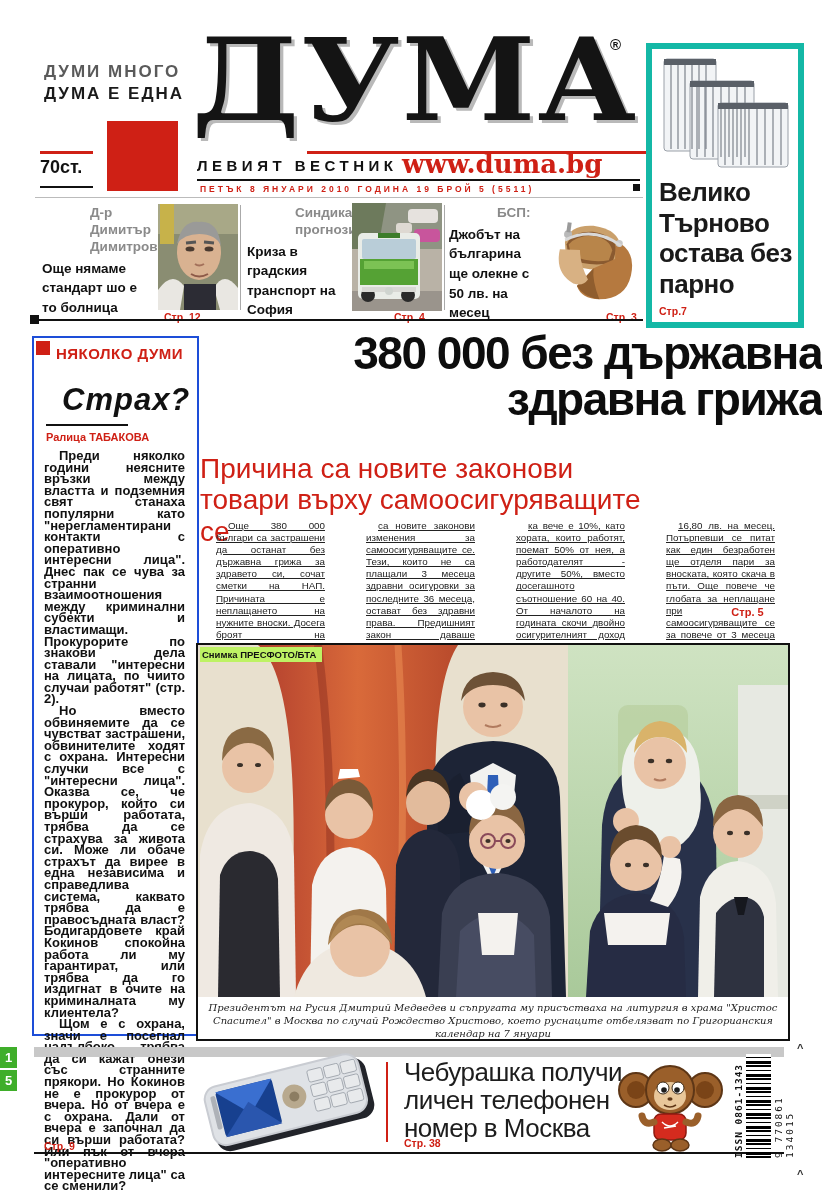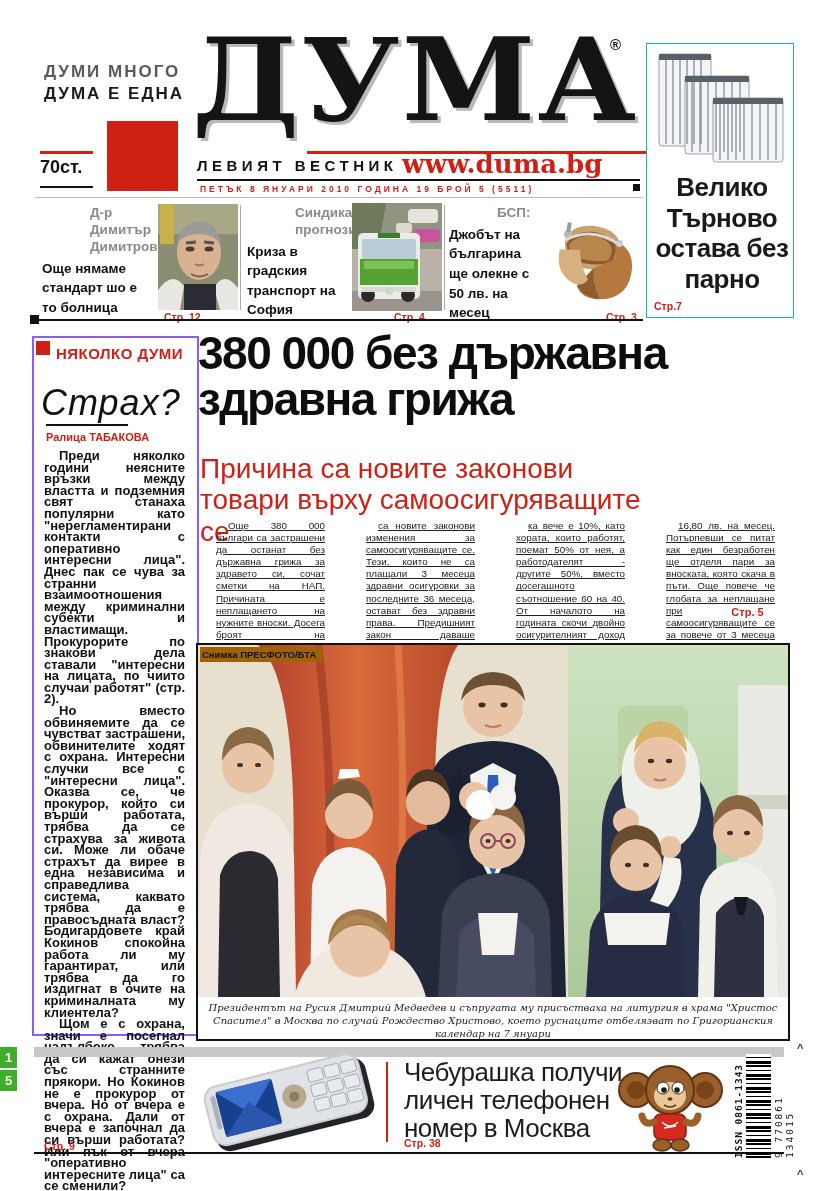--- a/index.html
+++ b/index.html
@@ -27,47 +27,47 @@
   .date-endcap{left:633px;top:184px;width:7px;height:7px;background:#111;}
   
   .teasers-topline{left:35px;top:197px;width:608px;height:1px;background:#bbb;}
   .teaser-kicker{font-size:13.5px;color:#8a8a8a;font-weight:600;line-height:1.25;margin-left:48px;}
   .teaser-title{font-size:13.5px;color:#111;font-weight:800;line-height:1.45;margin-top:3px;}
   .pageref{color:#cf2015;font-weight:800;font-size:10.5px;}
   .vsep{width:1px;background:#aaa;}
   .teasers-bottomline{left:35px;top:319px;width:608px;height:2px;background:#111;}
   .teasers-endcap{left:30px;top:315px;width:9px;height:9px;background:#111;}
   
-  .right-box{left:646px;top:43px;width:146px;height:273px;border:1px solid #14b8a6;background:#fff;text-align:center;}
+  .right-box{left:646px;top:43px;width:146px;height:273px;border:6px solid #14b8a6;background:#fff;}
   .right-box .title{position:absolute;left:7px;top:128px;width:136px;font-size:26px;
                     font-weight:800;line-height:1.18;letter-spacing:-0.5px;color:#1a1a1a;}
   .right-box .pg{position:absolute;left:7px;bottom:5px;}
   
-  .opinion{left:32px;top:336px;width:163px;height:696px;border:2px solid #8b5cf6;background:#fff;}
+  .opinion{left:32px;top:336px;width:163px;height:696px;border:2px solid #1d4ed8;background:#fff;}
   .op-head{position:absolute;left:10px;top:8px;width:139px;}
   .op-square{position:absolute;left:2px;top:3px;width:14px;height:14px;background:#cf2015;}
   .op-kicker{text-align:right;color:#cf2015;font-weight:800;font-size:15px;line-height:1.12;letter-spacing:0.5px;}
-  .op-title{position:absolute;left:7px;top:44px;font-size:36px;font-weight:400;font-style:italic;letter-spacing:1px;}
+  .op-title{position:absolute;left:28px;top:44px;font-size:31px;font-weight:700;font-style:italic;letter-spacing:1px;}
   .op-rule{position:absolute;left:12px;top:86px;width:82px;height:2px;background:#111;}
   .op-author{position:absolute;left:12px;top:93px;font-size:11px;font-weight:800;color:#cf2015;}
   .op-body{position:absolute;left:10px;top:112px;width:141px;font-size:13px;line-height:11.6px;
            font-weight:700;text-align:justify;}
   .op-body p{margin:0;text-indent:15px;}
   
   .headline{left:198px;top:330px;width:624px;font-size:46px;line-height:1.0;font-weight:800;
-            letter-spacing:-1.5px;color:#0d0d0d;}
+            letter-spacing:-1.5px;color:#0d0d0d;text-align:right;}
   .subhead{left:200px;top:453px;width:470px;font-size:28px;line-height:1.12;font-weight:400;color:#cf2015;}
   .bodycols{left:200px;top:504px;width:592px;display:flex;gap:9px;}
   .bodycols .col{width:141px;font-size:9.8px;line-height:12.1px;text-align:justify;color:#222;}
   .bodycols p{margin:16px;text-indent:12px;text-decoration:underline;}
   .lead-pg{left:705px;top:606px;width:85px;text-align:center;font-size:11px;}
   
   .figure{left:196px;top:643px;width:594px;height:398px;border:2px solid #111;background:#fff;box-sizing:border-box;}
   .photo{position:absolute;left:0;top:0;width:590px;height:352px;overflow:hidden;}
-  .credit{position:absolute;left:2px;top:2px;background:#a16207;padding:2px 6px 2px 2px;
+  .credit{position:absolute;left:2px;top:2px;background:#bef264;padding:2px 6px 2px 2px;
           font-size:9.5px;font-weight:800;color:#111;}
   .caption{position:absolute;left:10px;top:356px;width:570px;text-align:center;
            font-family:"DejaVu Serif","Liberation Serif",serif;font-style:italic;
            font-size:10px;line-height:1.3;color:#222;}
   
   .badge{left:0;top:1047px;width:17px;}
   .badge div{width:17px;height:21px;background:#3fae2a;color:#fff;font-weight:800;font-size:13px;
              text-align:center;line-height:21px;margin-bottom:2px;}
   .graybar{left:34px;top:1047px;width:750px;height:10px;background:#c8c8c8;}
   .bt-title{font-size:26px;line-height:1.08;color:#1d1d1d;font-weight:500;letter-spacing:-0.5px;}

